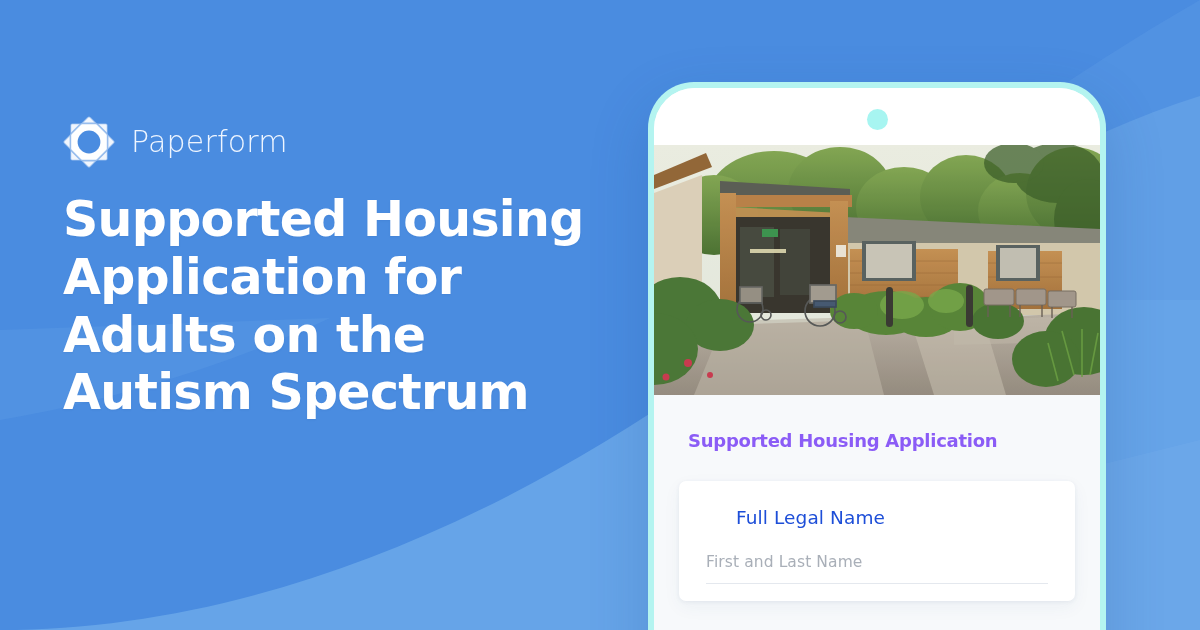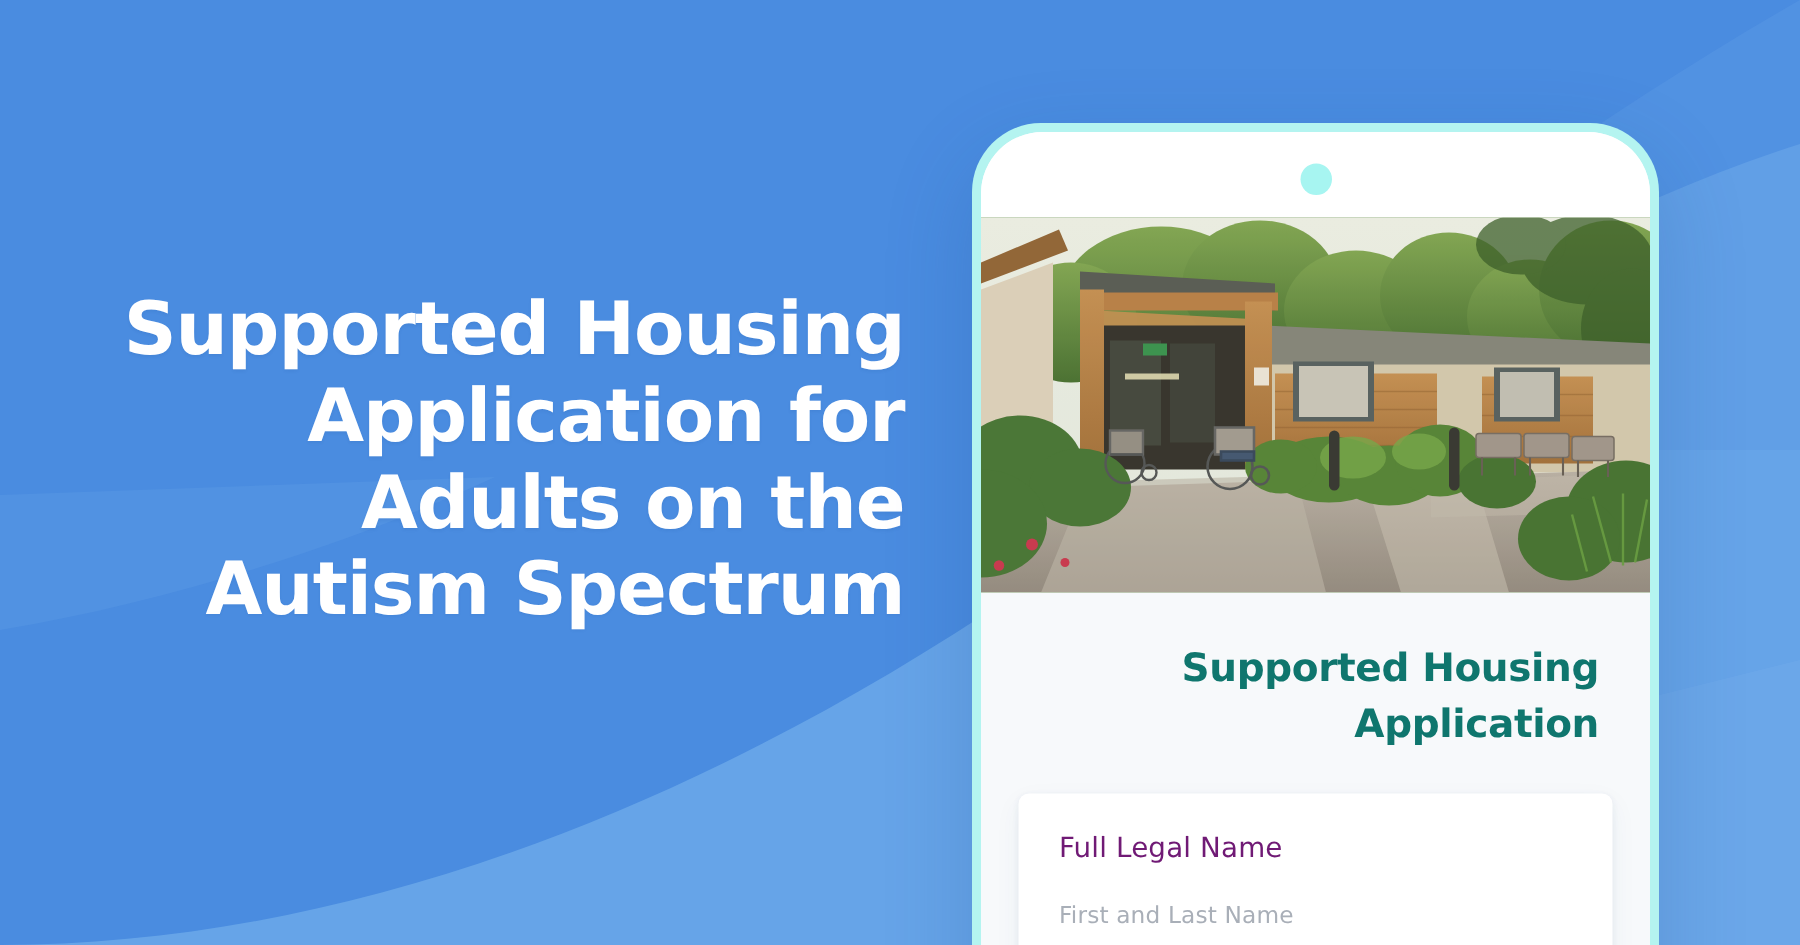--- a/index.html
+++ b/index.html
@@ -35,21 +35,20 @@
     line-height:1;
   }
 
   .headline{
     position:absolute; left:0; top:191px; width:540px;
     font-family:"DejaVu Sans", sans-serif;
     font-size:49px; font-weight:700; line-height:1.18;
     letter-spacing:-.7px;
     color:#ffffff;
     text-shadow:0 1px 2px rgba(30,80,150,.10);
-    text-align:right;
   }
 
   .subhead{
     position:absolute; left:0; top:443px; width:505px;
     font-family:"DejaVu Sans", sans-serif;
     font-size:17.5px; font-weight:400; line-height:1.78;
     letter-spacing:.25px;
     color:#e2eefc;
   }
 
@@ -83,39 +82,40 @@
 
   .hero-photo{
     width:100%; height:250px; display:block;
     position:relative; overflow:hidden;
     background:#8fae78;
   }
   .hero-photo svg{ display:block; width:100%; height:100%; }
 
   .form-title{
     margin:33px 34px 0 34px;
-    text-align:right;
-    font-family:"DejaVu Sans", sans-serif;
-    font-size:26px; font-weight:700; line-height:1.42;
+    text-align:left;
+    font-family:"DejaVu Sans", sans-serif;
+    font-size:18px; font-weight:700; line-height:1.42;
     letter-spacing:-.25px;
-    color:#0f766e;
+    color:#8b5cf6;
   }
 
   .field-card{
     margin:27px 25px 0 25px;
     background:#ffffff;
     border-radius:7px;
     box-shadow:0 1px 4px rgba(40,70,110,.07), 0 6px 18px rgba(40,70,110,.05);
     padding:26px 27px 0 27px;
     min-height:120px;
   }
   .field-label{
     font-family:"DejaVu Sans", sans-serif;
-    font-size:18.5px; font-weight:400; color:#701a75;
+    font-size:18.5px; font-weight:400; color:#1d4ed8;
     letter-spacing:.1px;
+    margin-left:30px;
   }
   .field-input{
     margin-top:25px;
     font-family:"DejaVu Sans", sans-serif;
     font-size:15.5px; color:#a9afb8;
     padding-bottom:12px;
     border-bottom:1px solid #e4e8ee;
     letter-spacing:.1px;
   }
 </style>
@@ -131,20 +131,39 @@
     <path d="M1200 0 L1200 300 L760 300 C 900 200 1040 92 1200 0 Z" fill="#5b9ae5" opacity="0.45"></path>
 
     <path d="M0 330 L0 420 C 120 400 240 360 330 318 Z" fill="#5e9de6" opacity="0.35"></path>
 
     <path d="M1080 470 L1200 440 L1200 630 L1020 630 Z" fill="#76afea" opacity="0.35"></path>
   </svg>
 </div>
 
 <div class="left-col">
 
+  <div class="brand">
+    <svg class="brand-mark" viewBox="0 0 52 52">
+      <defs>
+        <mask id="holeMask">
+          <rect x="0" y="0" width="52" height="52" fill="#fff"></rect>
+          <circle cx="26" cy="26" r="11.4" fill="#000"></circle>
+        </mask>
+      </defs>
+      <g mask="url(#holeMask)" fill="#ffffff" fill-opacity="0.92">
+        <rect x="7.4" y="7.4" width="37.2" height="37.2" rx="2"></rect>
+        <rect x="7.4" y="7.4" width="37.2" height="37.2" rx="2" transform="rotate(45 26 26)"></rect>
+      </g>
+      <g mask="url(#holeMask)" fill="none" stroke="#4a8ce0" stroke-width="1.6" opacity="0.55">
+        <rect x="7.4" y="7.4" width="37.2" height="37.2" rx="2"></rect>
+        <rect x="7.4" y="7.4" width="37.2" height="37.2" rx="2" transform="rotate(45 26 26)"></rect>
+      </g>
+    </svg>
+    <span class="brand-word">Paperform</span>
+  </div>
 
   <h1 class="headline">Supported Housing Application for Adults on the Autism Spectrum</h1>
 
 </div>
 
 <div class="phone">
   <div class="phone-screen">
 
     <div class="phone-notch-bar">
       <div class="camera-dot"></div>

